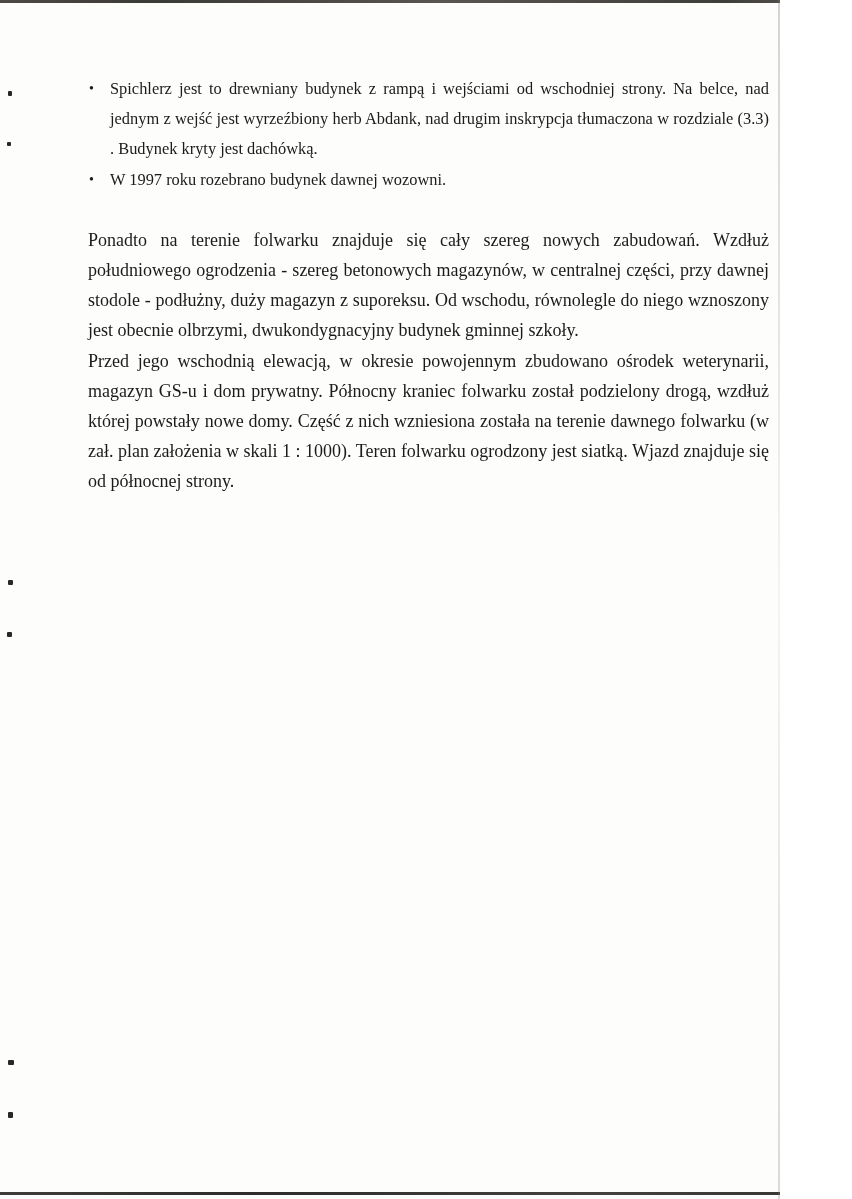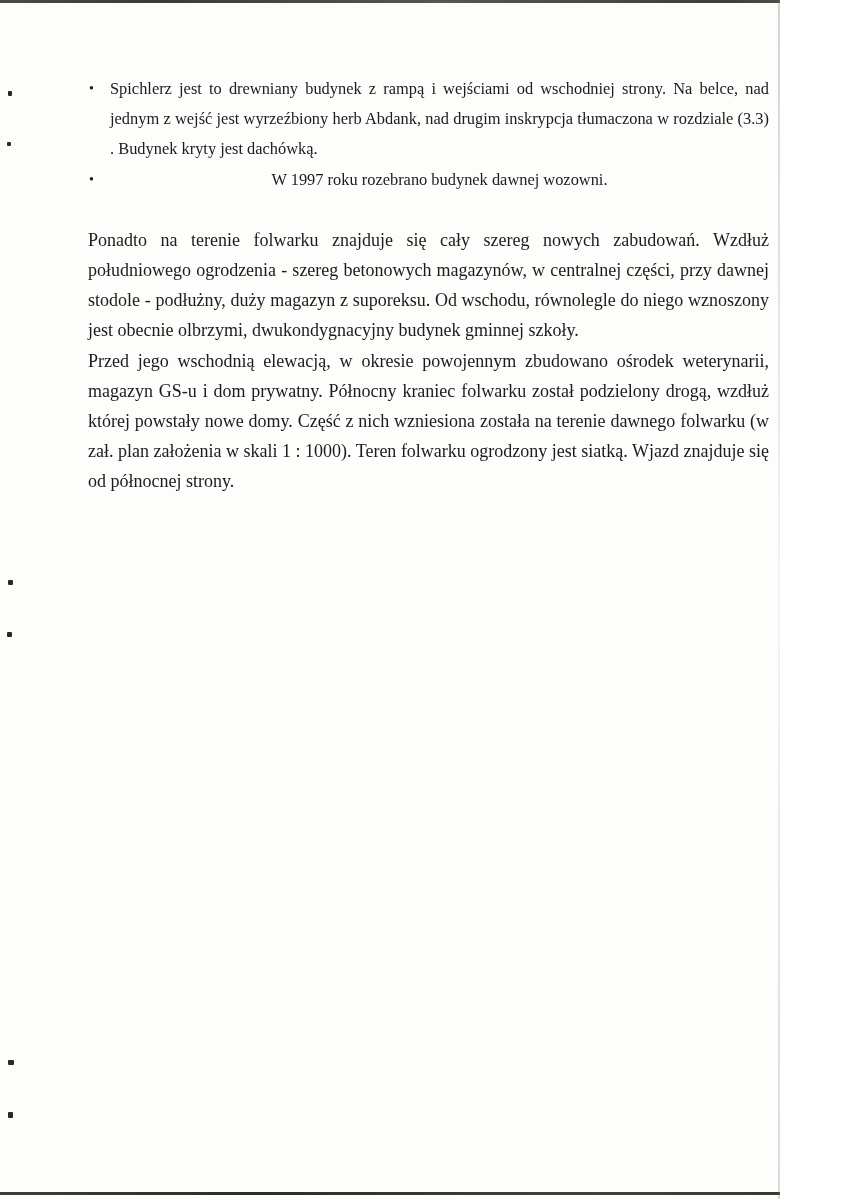--- a/index.html
+++ b/index.html
@@ -75,21 +75,21 @@
   ul.bullets li::before {
     content: "\2022";
     position: absolute;
     left: 1px;
     top: 0;
     font-size: 14px;
     line-height: 30.2px;
     color: #1b1b1b;
   }
   ul.bullets li.last-of-block {
-    text-align: center;
+    text-align: left;
   }
 
   p.para {
     margin: 0;
     text-align: justify;
     text-justify: inter-word;
     font-size: 18px;
     line-height: 30.2px;
     text-indent: 0;
   }

